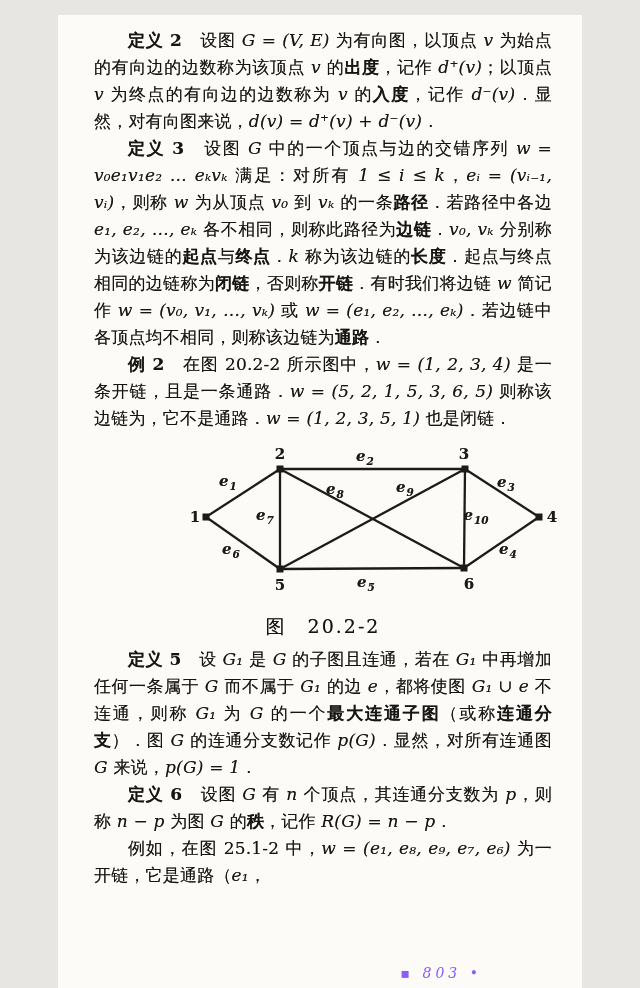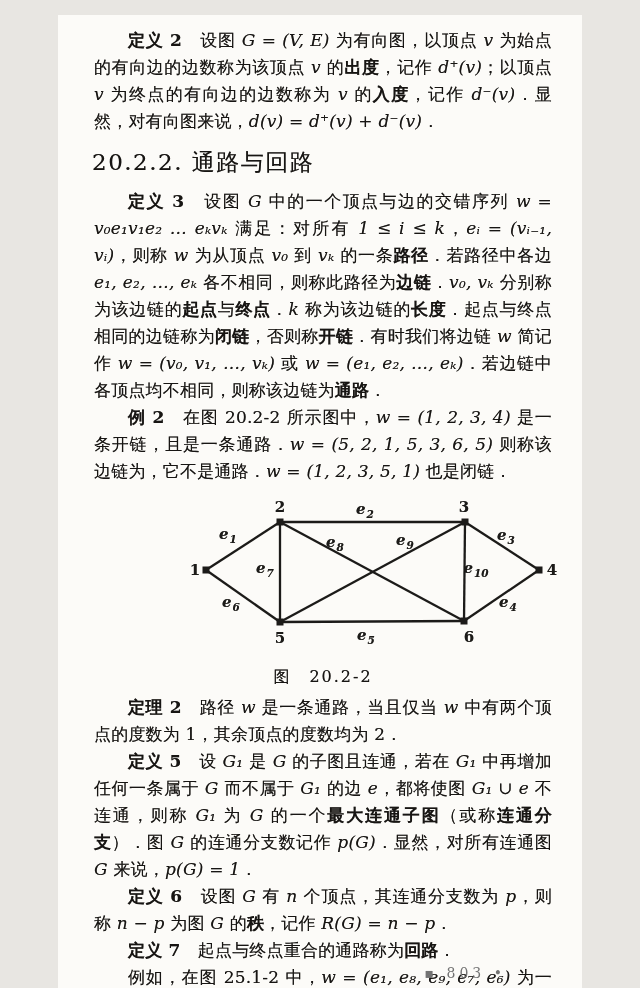--- a/index.html
+++ b/index.html
@@ -29,43 +29,43 @@
   .para .math { font-style: italic; }
   .heading {
     font-size: 23px;
     margin: 12px 0 10px -2px;
     letter-spacing: 1.5px;
     text-indent: 0;
   }
   .figure-wrap { margin: 6px 0 0 74px; }
   .caption {
     text-align: center;
-    font-size: 16px;
+    font-size: 19px;
     letter-spacing: 2px;
     margin: 4px 0 6px 0;
   }
   .vlabel { font-family: "DejaVu Serif", serif; font-size: 15px; font-weight: bold; }
   .elabel { font-family: "DejaVu Serif", serif; font-size: 15px; font-style: italic; font-weight: bold; }
   .elabel tspan { font-size: 10.5px; }
   .footer {
     position: absolute;
-    right: 76px;
+    right: 100px;
     bottom: 22px;
     font-size: 14px;
     letter-spacing: 4px;
-    color: #737373;
+    color: #8b5cf6;
+    font-style: italic;
   }
 </style>
 </head>
 <body>
 
 <div class="page">
   <div class="content">
       <p class="para"><span class="bold">定义 2</span><span>　设图 </span><span class="math">G = (V, E)</span><span> 为有向图，以顶点 </span><span class="math">v</span><span> 为始点的有向边的边数称为该顶点 </span><span class="math">v</span><span> 的</span><span class="bold">出度</span><span>，记作 </span><span class="math">d⁺(v)</span><span>；以顶点 </span><span class="math">v</span><span> 为终点的有向边的边数称为 </span><span class="math">v</span><span> 的</span><span class="bold">入度</span><span>，记作 </span><span class="math">d⁻(v)</span><span>．显然，对有向图来说，</span><span class="math">d(v) = d⁺(v) + d⁻(v)</span><span>．</span></p>
-      <div class="heading">20.2.2. 通路与回路</div>
       <p class="para"><span class="bold">定义 3</span><span>　设图 </span><span class="math">G</span><span> 中的一个顶点与边的交错序列 </span><span class="math">w = v₀e₁v₁e₂ … eₖvₖ</span><span> 满足：对所有 </span><span class="math">1 ≤ i ≤ k</span><span>，</span><span class="math">eᵢ = (vᵢ₋₁, vᵢ)</span><span>，则称 </span><span class="math">w</span><span> 为从顶点 </span><span class="math">v₀</span><span> 到 </span><span class="math">vₖ</span><span> 的一条</span><span class="bold">路径</span><span>．若路径中各边 </span><span class="math">e₁, e₂, …, eₖ</span><span> 各不相同，则称此路径为</span><span class="bold">边链</span><span>．</span><span class="math">v₀, vₖ</span><span> 分别称为该边链的</span><span class="bold">起点</span><span>与</span><span class="bold">终点</span><span>．</span><span class="math">k</span><span> 称为该边链的</span><span class="bold">长度</span><span>．起点与终点相同的边链称为</span><span class="bold">闭链</span><span>，否则称</span><span class="bold">开链</span><span>．有时我们将边链 </span><span class="math">w</span><span> 简记作 </span><span class="math">w = (v₀, v₁, …, vₖ)</span><span> 或 </span><span class="math">w = (e₁, e₂, …, eₖ)</span><span>．若边链中各顶点均不相同，则称该边链为</span><span class="bold">通路</span><span>．</span></p>
       <p class="para"><span class="bold">例 2</span><span>　在图 20.2-2 所示图中，</span><span class="math">w = (1, 2, 3, 4)</span><span> 是一条开链，且是一条通路．</span><span class="math">w = (5, 2, 1, 5, 3, 6, 5)</span><span> 则称该边链为，它不是通路．</span><span class="math">w = (1, 2, 3, 5, 1)</span><span> 也是闭链．</span></p>
       <div class="figure-wrap"><svg width="460" height="168" viewBox="0 0 460 168">
           <line x1="38" y1="79" x2="112" y2="31" stroke="#1c1b19" stroke-width="2.3"></line>
           <line x1="112" y1="31" x2="297" y2="31" stroke="#1c1b19" stroke-width="2.3"></line>
           <line x1="297" y1="31" x2="371" y2="79" stroke="#1c1b19" stroke-width="2.3"></line>
           <line x1="296" y1="130" x2="371" y2="79" stroke="#1c1b19" stroke-width="2.3"></line>
           <line x1="112" y1="131" x2="296" y2="130" stroke="#1c1b19" stroke-width="2.3"></line>
           <line x1="38" y1="79" x2="112" y2="131" stroke="#1c1b19" stroke-width="2.3"></line>
           <line x1="112" y1="31" x2="112" y2="131" stroke="#1c1b19" stroke-width="2.3"></line>
@@ -89,24 +89,22 @@
           <rect x="293.5" y="27.5" width="7" height="7" fill="#1c1b19"></rect>
           <text x="296" y="21" text-anchor="middle" class="vlabel" fill="#1c1b19">3</text>
           <rect x="367.5" y="75.5" width="7" height="7" fill="#1c1b19"></rect>
           <text x="384" y="84" text-anchor="middle" class="vlabel" fill="#1c1b19">4</text>
           <rect x="108.5" y="127.5" width="7" height="7" fill="#1c1b19"></rect>
           <text x="112" y="152" text-anchor="middle" class="vlabel" fill="#1c1b19">5</text>
           <rect x="292.5" y="126.5" width="7" height="7" fill="#1c1b19"></rect>
           <text x="301" y="151" text-anchor="middle" class="vlabel" fill="#1c1b19">6</text>
         </svg></div>
       <div class="caption">图　20.2-2</div>
-      <p class="para"><span class="bold">定理 2</span><span>　路径 </span><span class="math">w</span><span> 是一条通路，当且仅当 </span><span class="math">w</span><span> 中有两个顶点的度数为 1，其余顶点的度数均为 2．</span></p>
       <p class="para"><span class="bold">定义 5</span><span>　设 </span><span class="math">G₁</span><span> 是 </span><span class="math">G</span><span> 的子图且连通，若在 </span><span class="math">G₁</span><span> 中再增加任何一条属于 </span><span class="math">G</span><span> 而不属于 </span><span class="math">G₁</span><span> 的边 </span><span class="math">e</span><span>，都将使图 </span><span class="math">G₁ ∪ e</span><span> 不连通，则称 </span><span class="math">G₁</span><span> 为 </span><span class="math">G</span><span> 的一个</span><span class="bold">最大连通子图</span><span>（或称</span><span class="bold">连通分支</span><span>）．图 </span><span class="math">G</span><span> 的连通分支数记作 </span><span class="math">p(G)</span><span>．显然，对所有连通图 </span><span class="math">G</span><span> 来说，</span><span class="math">p(G) = 1</span><span>．</span></p>
       <p class="para"><span class="bold">定义 6</span><span>　设图 </span><span class="math">G</span><span> 有 </span><span class="math">n</span><span> 个顶点，其连通分支数为 </span><span class="math">p</span><span>，则称 </span><span class="math">n − p</span><span> 为图 </span><span class="math">G</span><span> 的</span><span class="bold">秩</span><span>，记作 </span><span class="math">R(G) = n − p</span><span>．</span></p>
-      <p class="para"><span class="bold">定义 7</span><span>　起点与终点重合的通路称为</span><span class="bold">回路</span><span>．</span></p>
       <p class="para"><span>例如，在图 25.1-2 中，</span><span class="math">w = (e₁, e₈, e₉, e₇, e₆)</span><span> 为一开链，它是通路（</span><span class="math">e₁</span><span>，</span></p>
     </div>
   <div class="footer">
     <span>▪</span>
     <span>803</span>
     <span>•</span>
   </div>
 </div>
 
 </body></html>

